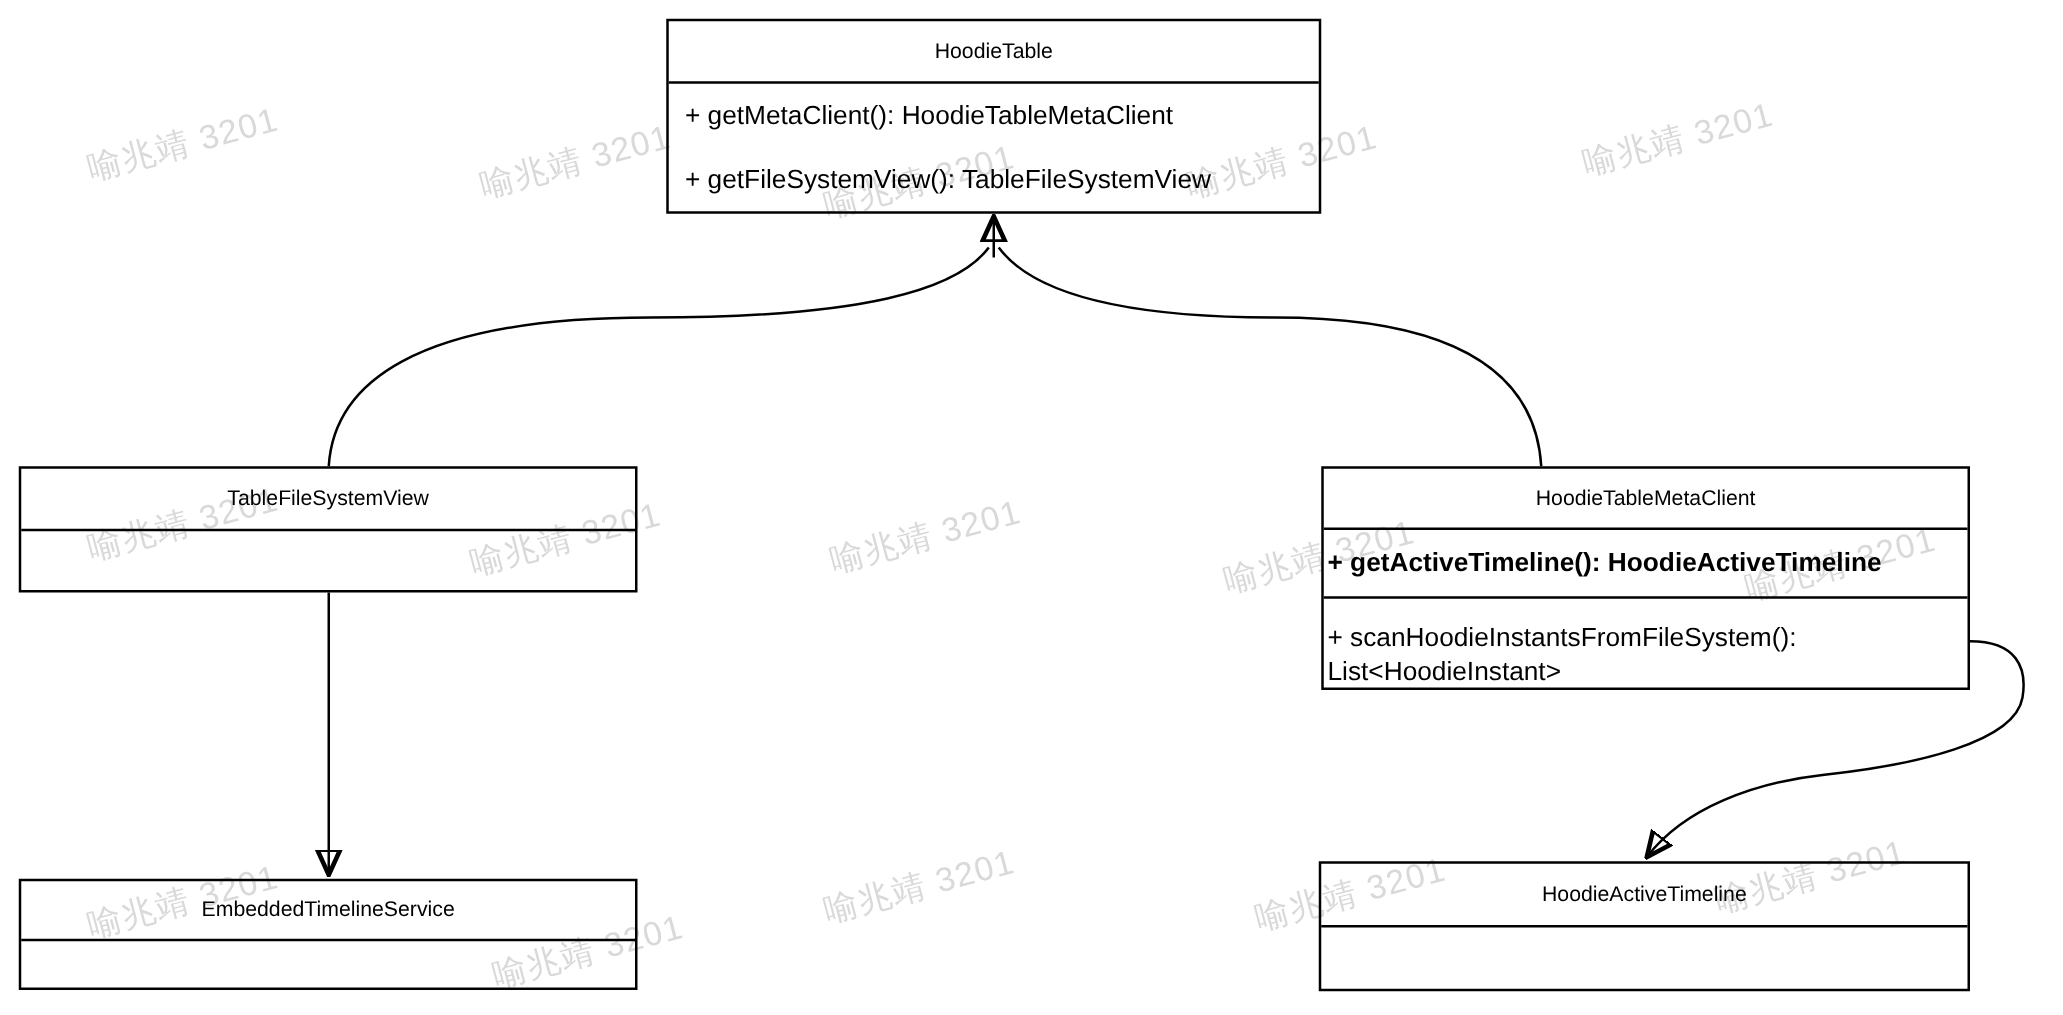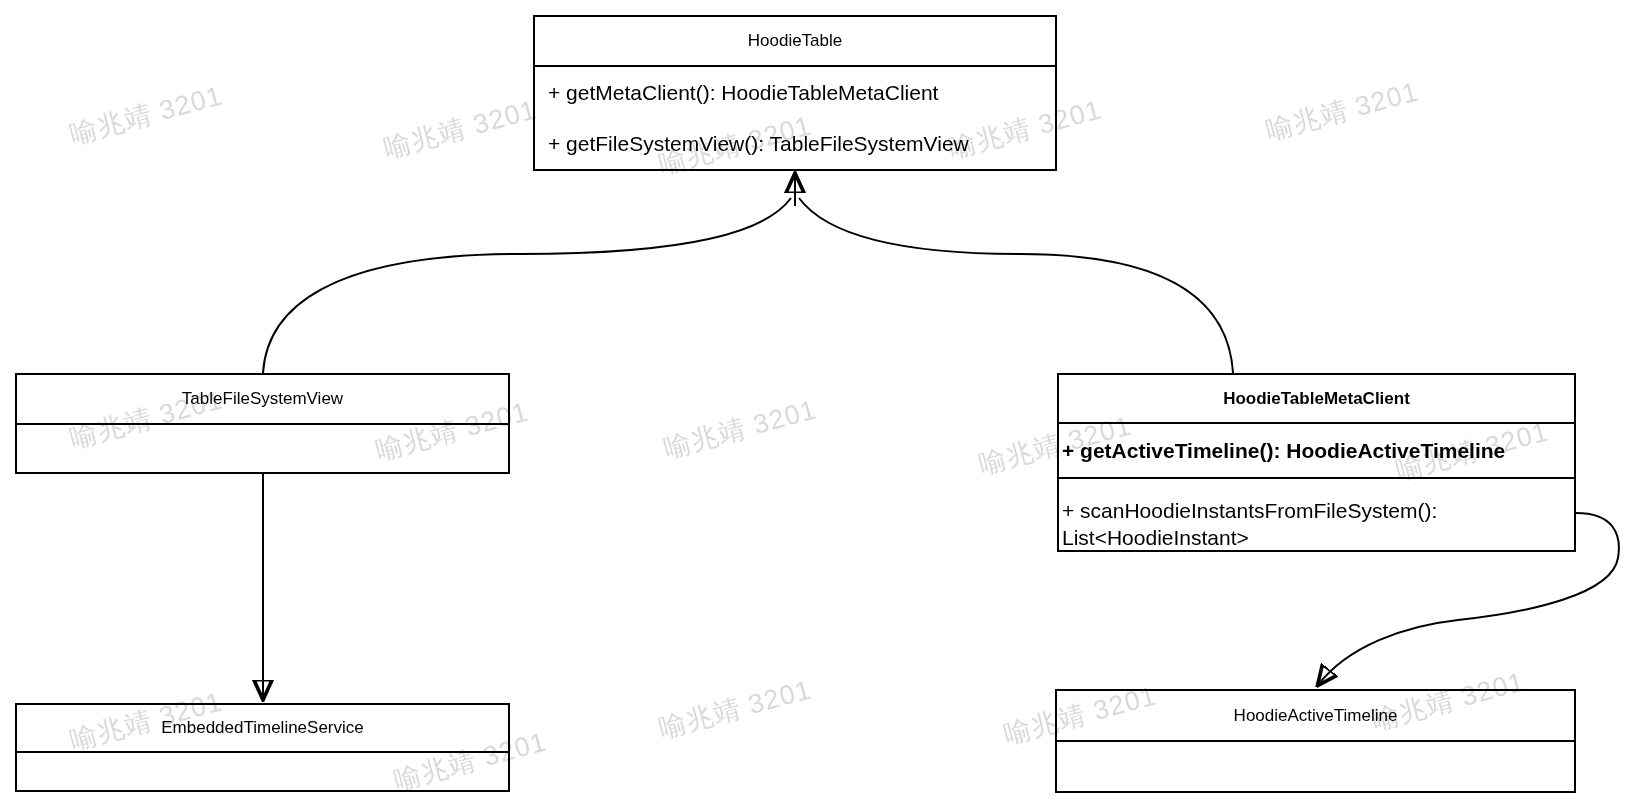--- a/index.html
+++ b/index.html
@@ -102,21 +102,21 @@
       <div class="uml-row" style="height:51px;text-align:center;">+ getFileSystemView(): TableFileSystemView</div>
     </div>
   </div>
 
   <div class="uml-class" style="left:15px;top:373px;width:495px;height:101px;">
     <div class="uml-title" style="height:50px;">TableFileSystemView</div>
     <div class="uml-section" style="height:47px;"></div>
   </div>
 
   <div class="uml-class" style="left:1057px;top:373px;width:519px;height:179px;">
-    <div class="uml-title" style="height:49px;font-weight:bold;">HoodieTableMetaClient</div>
+    <div class="uml-title" style="height:49px;">HoodieTableMetaClient</div>
     <div class="uml-section" style="height:53px;">
       <div class="uml-line bold-line">+ getActiveTimeline(): HoodieActiveTimeline</div>
     </div>
     <div class="uml-section" style="height:92px;">
       <div class="uml-line">+ scanHoodieInstantsFromFileSystem():</div>
       <div class="uml-line">List&lt;HoodieInstant&gt;</div>
     </div>
   </div>
 
   <div class="uml-class" style="left:1055px;top:689px;width:521px;height:104px;">

